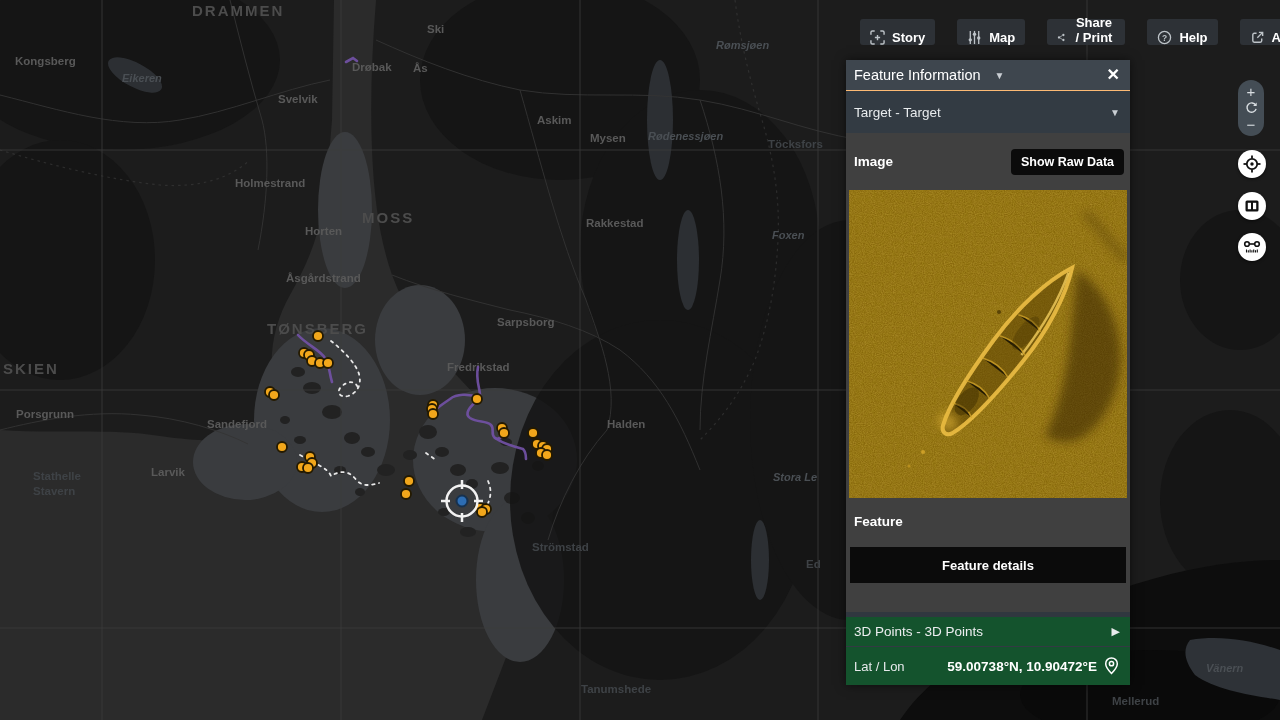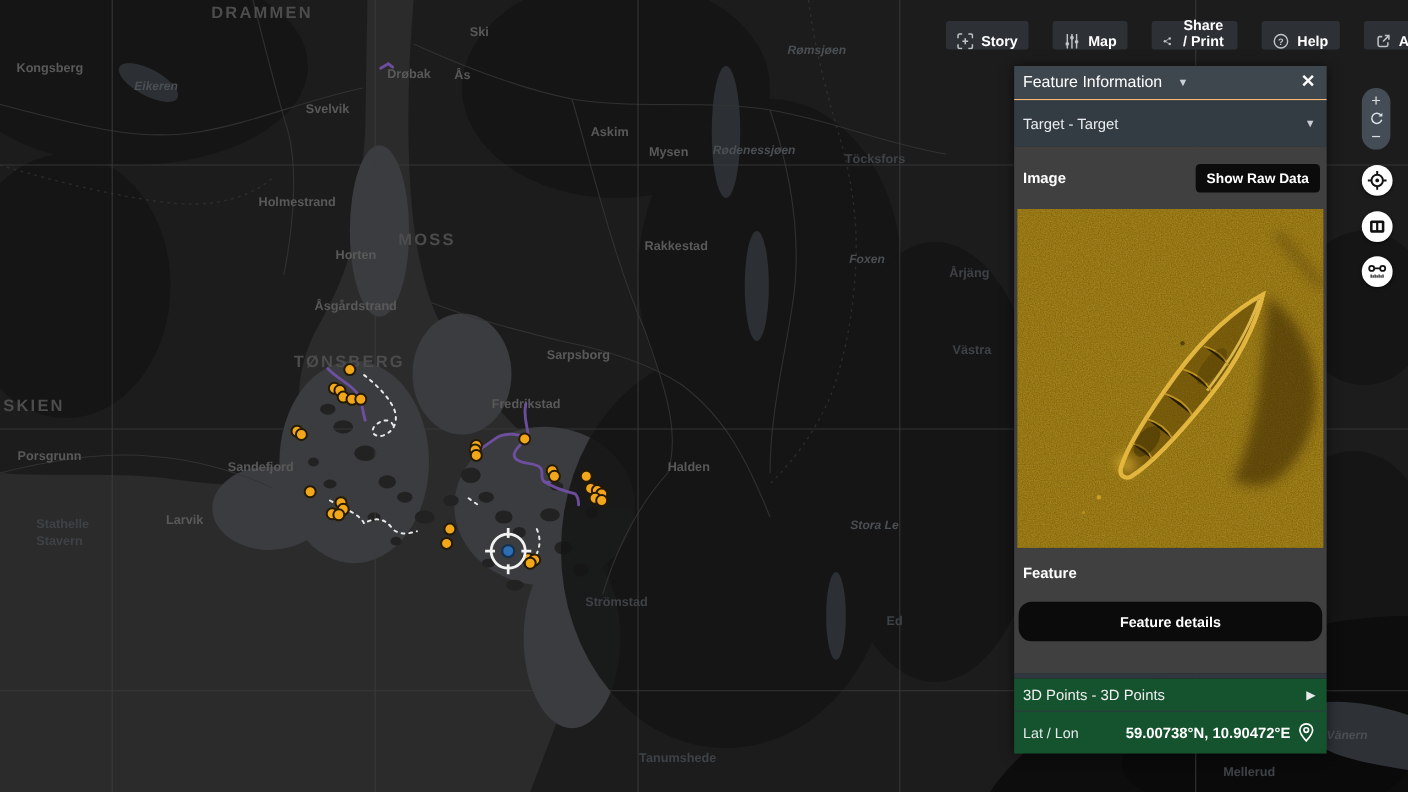--- a/index.html
+++ b/index.html
@@ -23,21 +23,21 @@
   .zoom-pill{position:absolute;left:1238px;top:80px;width:26px;height:56px;
              background:rgba(72,81,90,.92);border-radius:13px;display:flex;flex-direction:column;
              align-items:center;justify-content:space-between;padding:4px 0;box-sizing:border-box;}
   .zp-btn{background:none;border:none;color:#d8dde1;font-size:15px;line-height:14px;height:15px;
           padding:0;cursor:pointer;font-family:"Liberation Sans",sans-serif;}
   .circle-btn{position:absolute;left:1238px;width:28px;height:28px;border-radius:50%;
               background:#fff;border:none;display:flex;align-items:center;justify-content:center;
               cursor:pointer;box-shadow:0 1px 3px rgba(0,0,0,.6);padding:0;}
 
   
-  .panel{position:absolute;left:922px;top:60px;width:284px;height:625px;
+  .panel{position:absolute;left:846px;top:60px;width:284px;height:625px;
          display:flex;flex-direction:column;box-shadow:0 0 10px rgba(0,0,0,.55);
          color:#fff;}
   .p-header{height:30px;background:#3e464e;display:flex;align-items:center;
             padding:0 10px 0 8px;flex:0 0 auto;}
   .p-title{font-size:14.5px;font-weight:500;color:#fff;}
   .caret{color:#c9ced3;font-size:10px;margin-left:14px;}
   .p-close{margin-left:auto;background:none;border:none;color:#fff;font-size:16px;
            font-weight:bold;cursor:pointer;padding:0;line-height:16px;}
   .p-target{height:43px;background:#333b43;border-top:1px solid #fdba74;display:flex;
             align-items:center;padding:0 10px 0 8px;box-sizing:border-box;flex:0 0 auto;}
@@ -45,21 +45,21 @@
   .p-target .caret{margin-left:auto;}
   .p-body{background:#404040;height:479px;flex:0 0 auto;position:relative;}
   .p-imgrow{height:57px;display:flex;align-items:center;padding:0 6px 0 8px;}
   .sec-label{font-size:13.5px;font-weight:bold;color:#fff;}
   .raw-btn{margin-left:auto;background:#0b0b0b;color:#fff;border:none;border-radius:4px;
            font-family:"Liberation Sans",sans-serif;font-size:12.5px;font-weight:600;
            padding:6px 10px;cursor:pointer;text-align:center;}
   .sonar{margin:0 3px;width:278px;height:308px;background:#7c5a05;}
   .p-featrow{margin:14px 8px 0 8px;}
   .details-btn{display:block;margin:17px 4px 0 4px;width:276px;height:36px;background:#0b0b0b;
-               color:#fff;border:none;border-radius:12px;font-family:"Liberation Sans",sans-serif;
+               color:#fff;border:none;border-radius:0;font-family:"Liberation Sans",sans-serif;
                font-size:13px;font-weight:bold;cursor:pointer;}
   .p-strip{height:5px;background:#30373f;flex:0 0 auto;}
   .p-row{background:#14532d;display:flex;align-items:center;padding:0 10px 0 8px;
          box-sizing:border-box;flex:0 0 auto;}
   .p-points{height:30px;border-bottom:1px solid #333a43;font-size:13.5px;color:#eceef0;}
   .p-points .arrow{margin-left:auto;color:#e8eaec;font-size:11px;}
   .p-latlon{height:38px;font-size:13px;color:#e6e9eb;}
   .p-latlon .val{margin-left:auto;font-size:13.5px;font-weight:bold;color:#fff;}
   .p-latlon svg{margin-left:6px;flex:0 0 auto;}
 </style>

